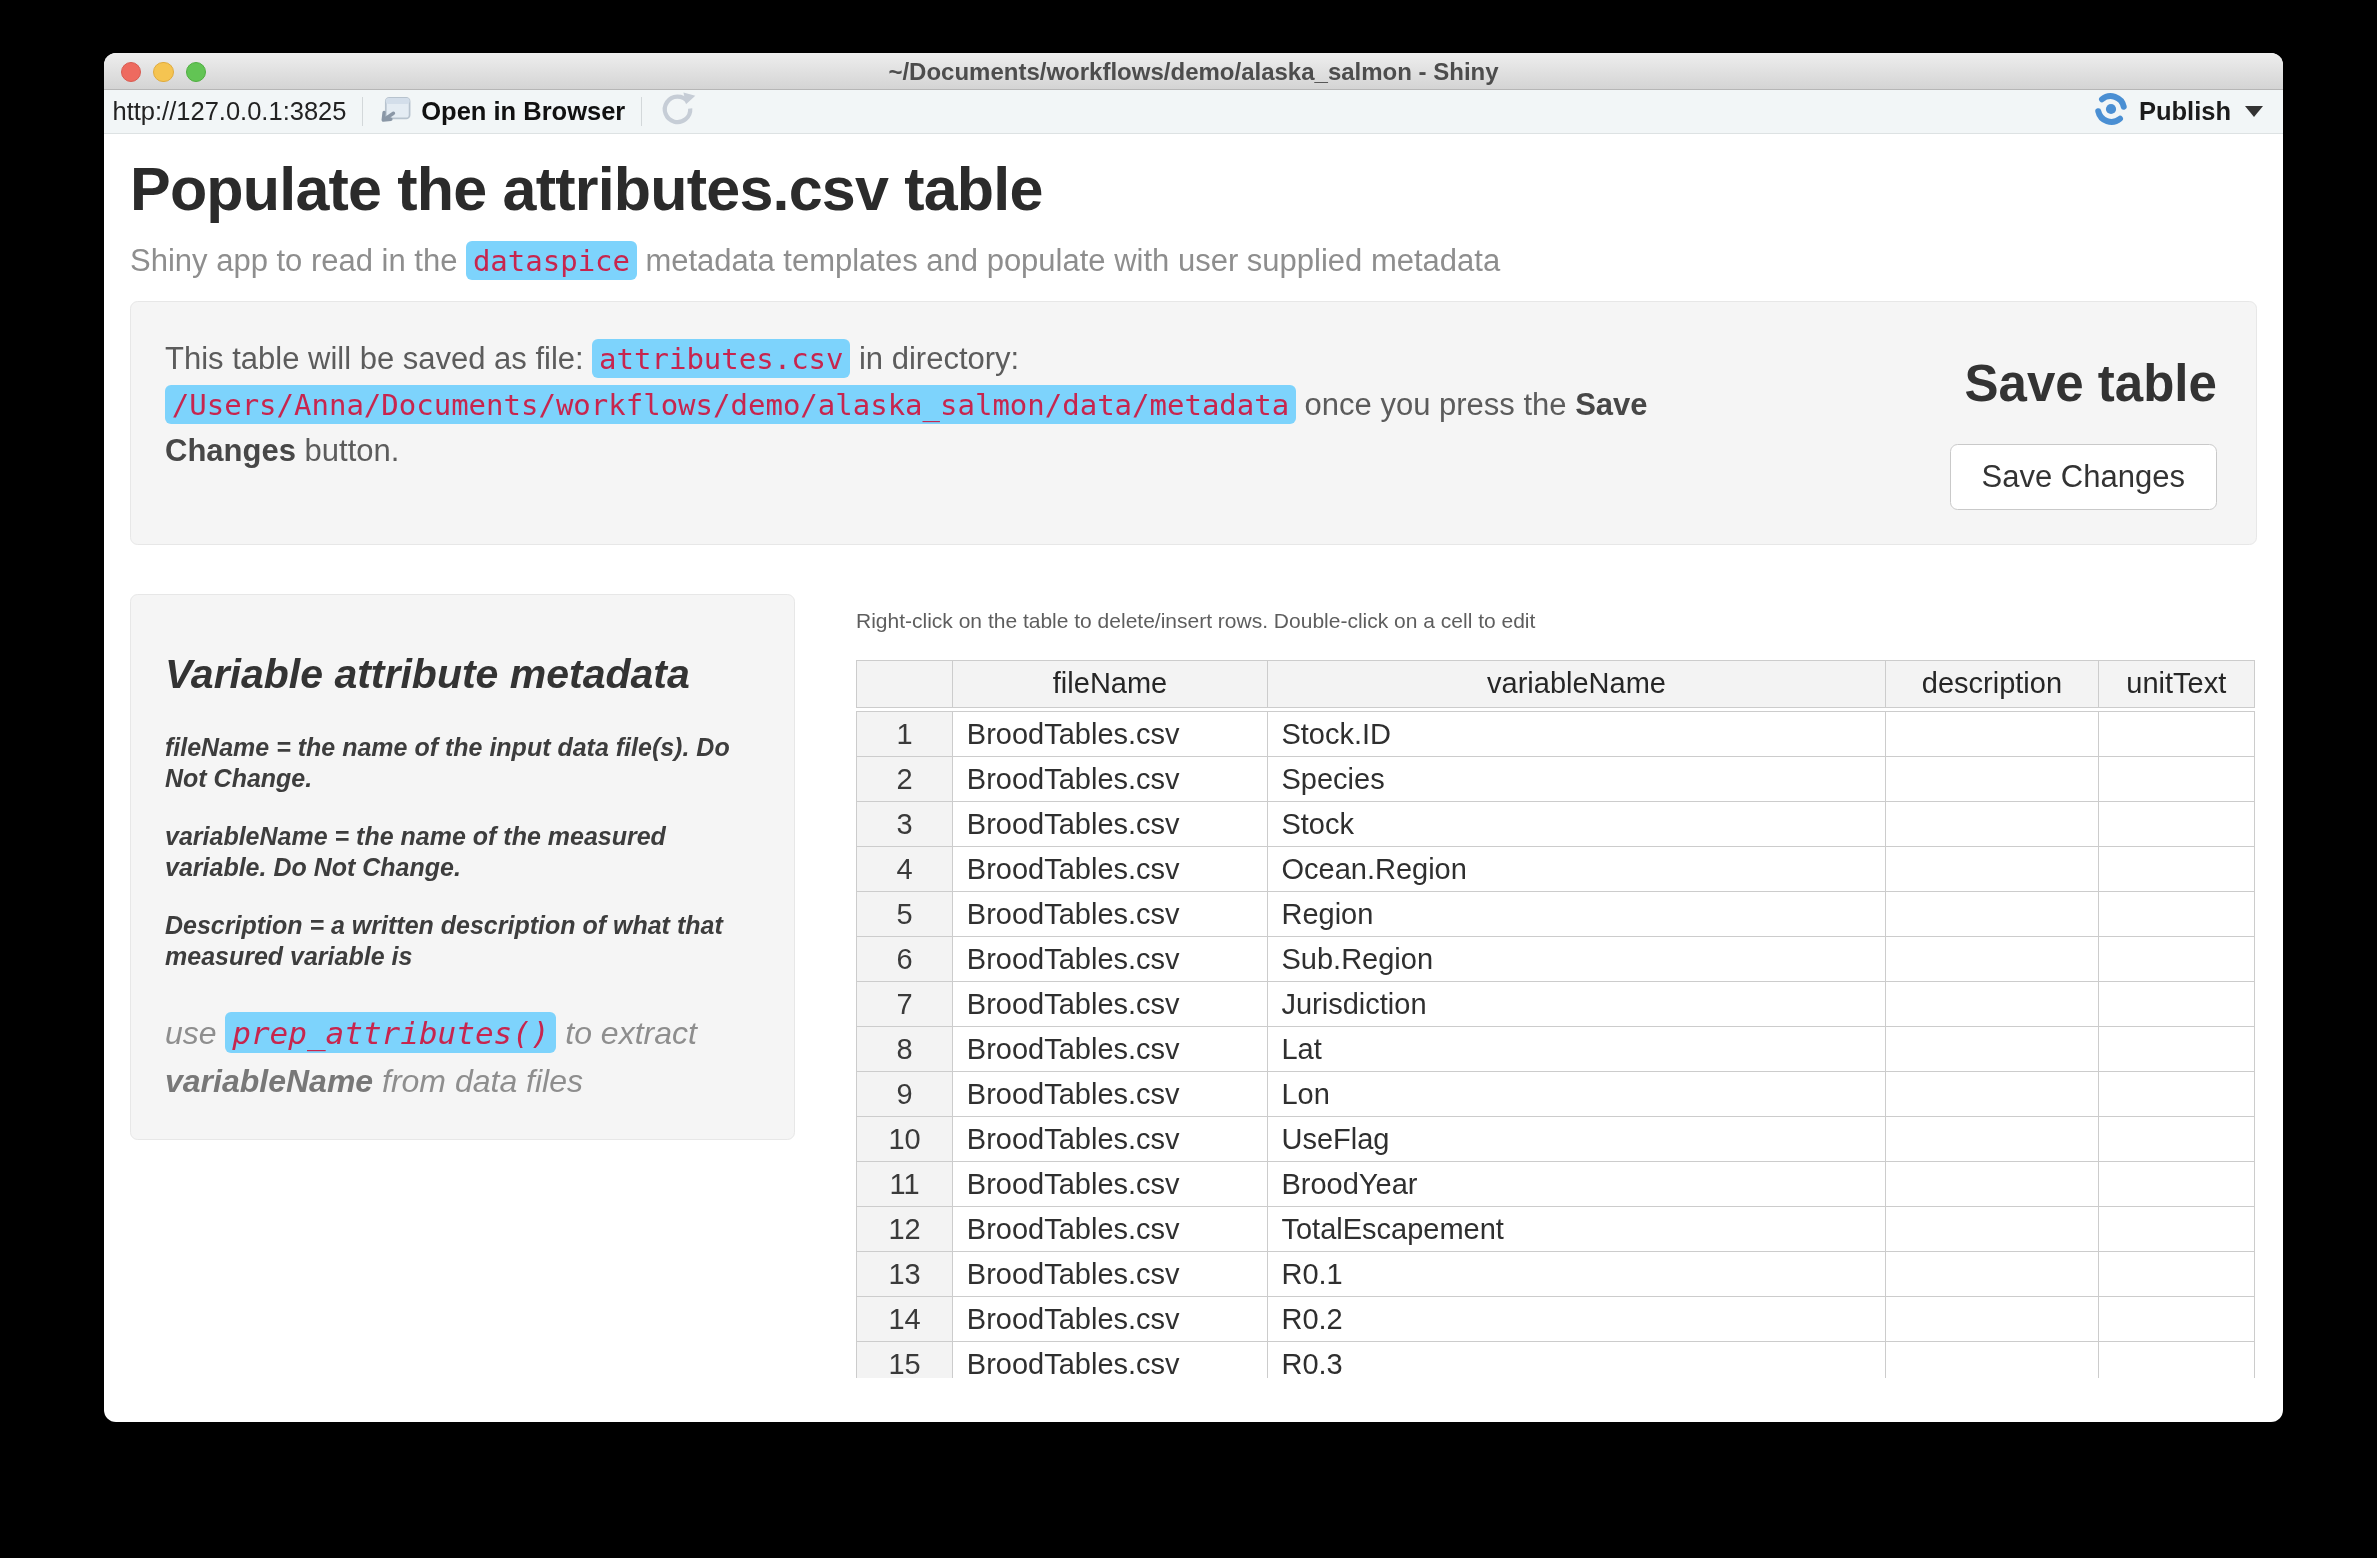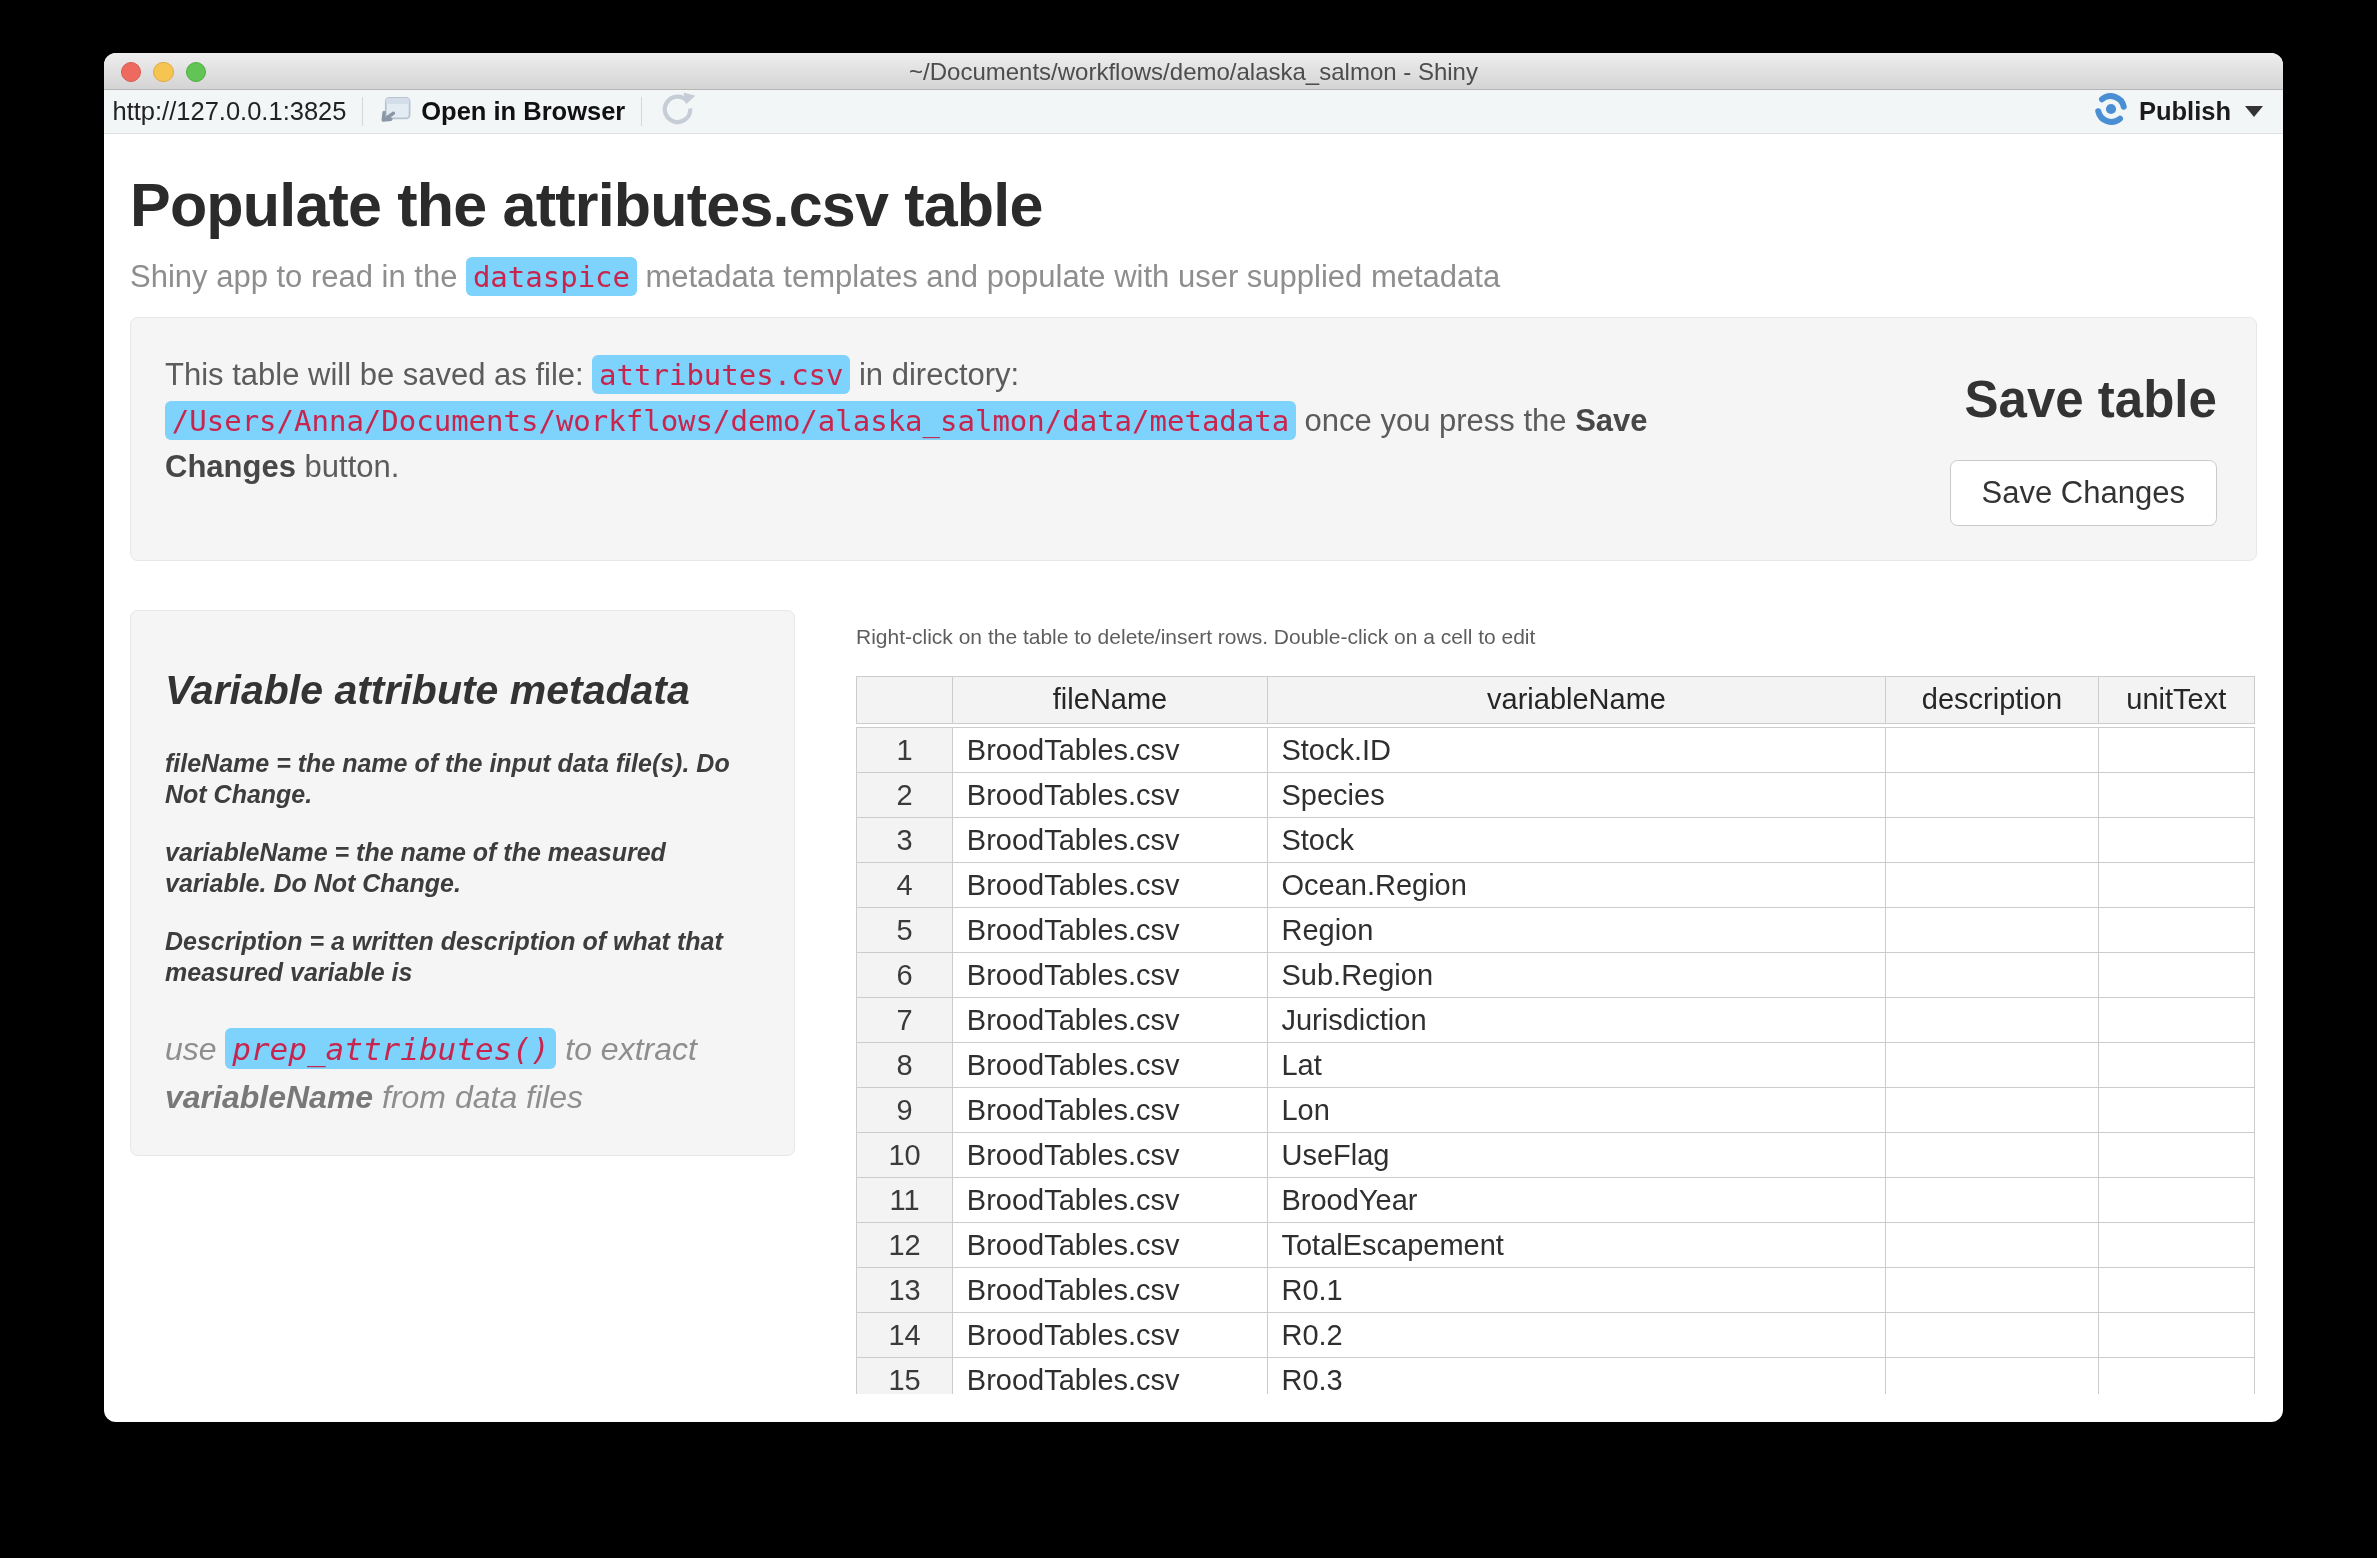--- a/index.html
+++ b/index.html
@@ -11,21 +11,21 @@
     background:#fff; border-radius:12px; overflow:hidden;
   }
 
   
   .titlebar {
     position:relative; height:37px;
     background:linear-gradient(#eeeeee,#d4d4d4);
     border-bottom:1.7px solid #b6b6b6;
   }
   .titlebar .title {
-    text-align:center; line-height:37px; font-size:24px; font-weight:normal; color:#4d4d4d;
+    text-align:center; line-height:37px; font-size:24px; font-weight:bold; color:#4d4d4d;
     white-space:nowrap;
   }
   .lights { position:absolute; left:17px; top:8.5px; display:flex; gap:12px; }
   .light { width:20.4px; height:20.4px; border-radius:50%; }
   .light.red    { background:#ee6a5f; border:0.8px solid #d85b51; }
   .light.yellow { background:#f5c451; border:0.8px solid #dfab3e; }
   .light.green  { background:#62c454; border:0.8px solid #4fae41; }
 
   
   .toolbar {
@@ -35,21 +35,21 @@
   }
   .toolbar .sep { width:1.7px; height:29px; background:#d3d8da; margin:0 15.3px; }
   .toolbar .url { letter-spacing:0; }
   .toolbar .ob-label { font-weight:bold; color:#111; margin-left:8.5px; }
   .toolbar .right { margin-left:auto; display:flex; align-items:center; }
   .toolbar .publish-label { font-weight:bold; color:#1b1b1b; margin:0 13.6px 0 10.2px;text-align:right; }
   .caret { width:0; height:0; border-left:9.3px solid transparent; border-right:9.3px solid transparent; border-top:11px solid #333; }
 
   
   .content { padding:0 26px; }
-  h1.page-title { margin-top:36px; font-size:61px; font-weight:bold; color:#2b2b2b; letter-spacing:-0.8px; }
+  h1.page-title { margin-top:20px; font-size:61px; font-weight:bold; color:#2b2b2b; letter-spacing:-0.8px; }
   .subtitle { margin-top:18.7px; font-size:31px; color:#8e8e8e; }
 
   code.inline {
     font-family:"DejaVu Sans Mono","Liberation Mono",monospace;
     font-size:29px; color:#c7254e; background:#7dd3fc; border-radius:6px; padding:2.5px 6.8px;
   }
 
   
   .well {
     background:#f5f5f5; border:1.7px solid #e7e7e7; border-radius:7.6px;

